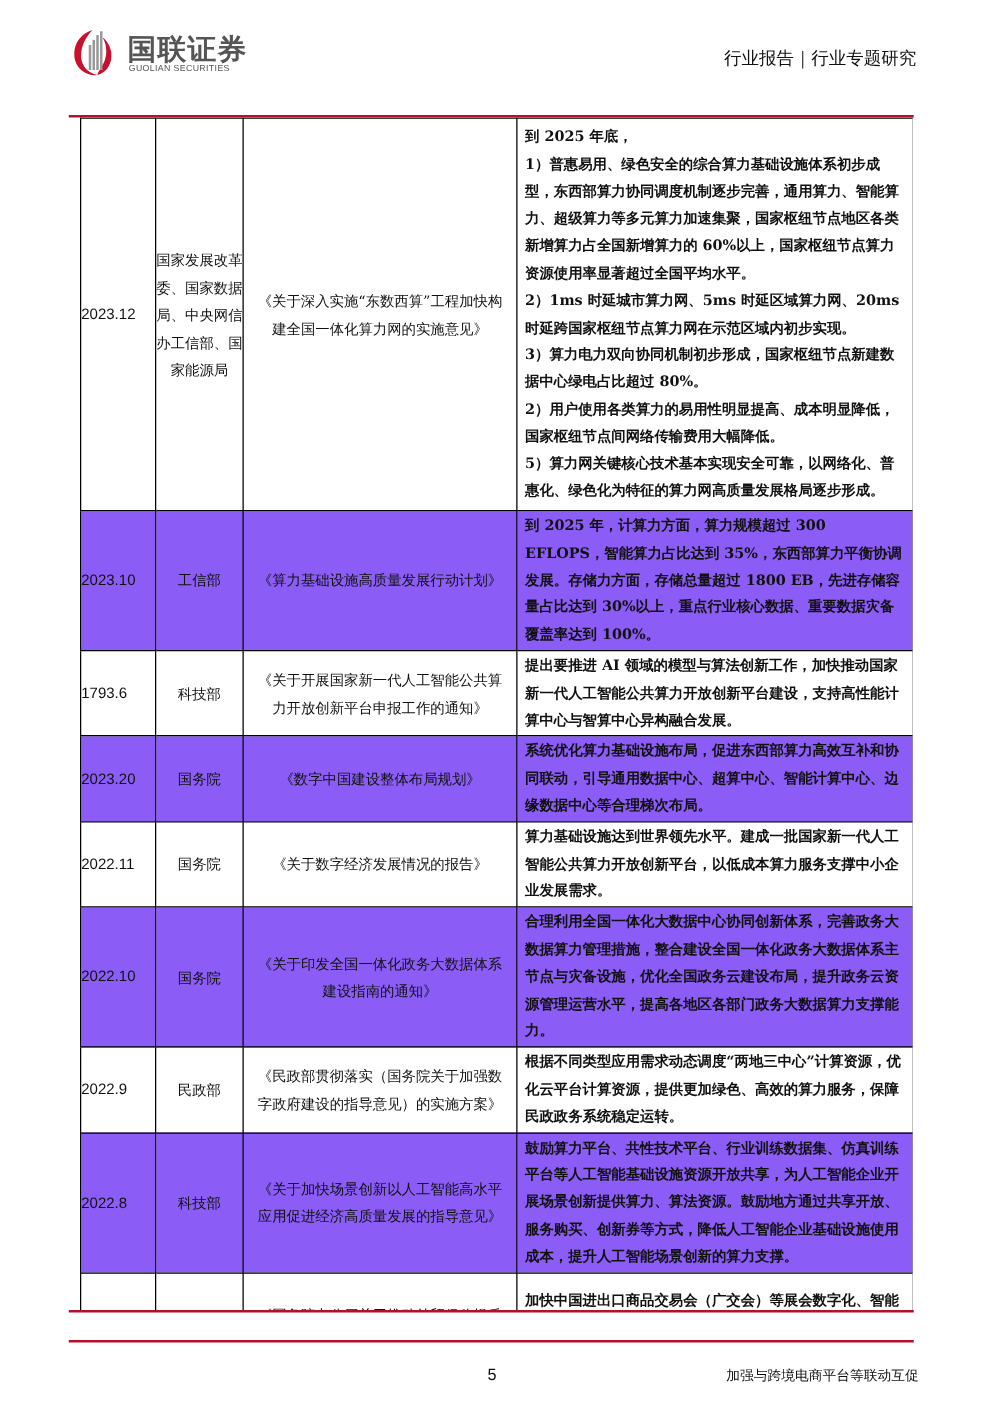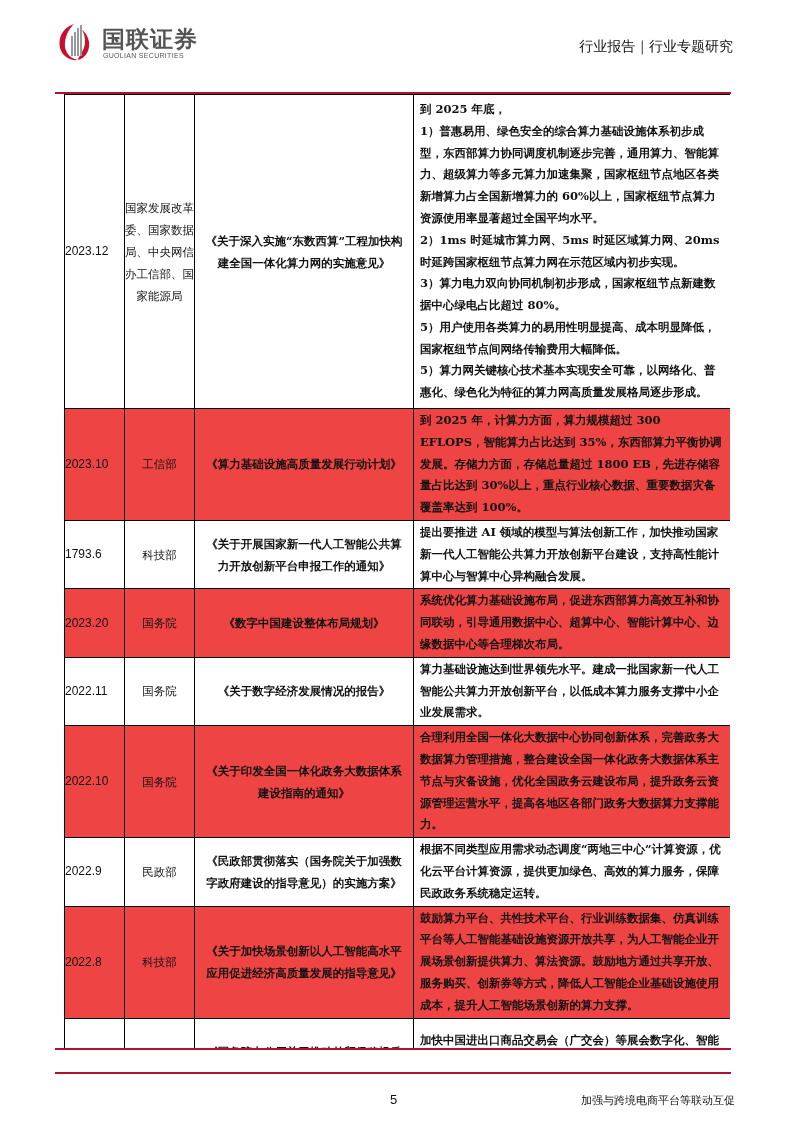--- a/index.html
+++ b/index.html
@@ -12,23 +12,23 @@
   .logo-cn { position:absolute; left:46px; top:2px; font-family:"DejaVu Sans", sans-serif; font-size:23px; font-weight:bold; color:#555; letter-spacing:1px; white-space:nowrap; }
   .logo-en { position:absolute; left:47px; top:30px; font-family:"Liberation Sans", sans-serif; font-size:7px; color:#555; letter-spacing:0.3px; white-space:nowrap; }
   .report-type { position:absolute; right:60px; top:38px; font-family:"DejaVu Sans", sans-serif; font-weight:normal; font-size:14px; color:#111; white-space:nowrap; }
   .header-rule { position:absolute; left:55px; top:92px; width:676px; height:2px; background:#b0112d; }
 
   .table-wrap { position:absolute; left:64px; top:94px; width:666px; height:954px; overflow:hidden; }
   table { border-collapse:collapse; width:666px; table-layout:fixed; }
   td { border:1.3px solid #000; vertical-align:middle; font-size:11.5px; line-height:21px; }
   td.date { width:60px; text-align:left; font-family:"Liberation Sans", sans-serif; font-size:12px;margin-top:20px; }
   td.dept { width:70px; text-align:center; padding:0 0; font-size:11.5px; line-height:22px; }
-  td.policy { width:219px; text-align:center; padding:0 6px; line-height:22px;font-weight:bold; }
+  td.policy { width:219px; text-align:center; padding:0 6px; line-height:22px; }
   td.content { width:317px; text-align:left; padding:1px 6px 1px 6px; line-height:21.8px;font-weight:bold; }
-  tr.shaded td { background:#ef4444; }
+  tr.shaded td { background:#8b5cf6; }
   tr.r0 { height:314px; }
   tr.r1 { height:102px; }
   tr.r2 { height:66px; }
   tr.r3 { height:62px; }
   tr.r4 { height:66px; }
   tr.r5 { height:100px; }
   tr.r6 { height:64px; }
   tr.r7 { height:102px; }
   tr.r8 { height:90px; }
   .line { display:block; }
@@ -63,21 +63,21 @@
     <tbody>
       <tr class="r0">
         <td class="date">2023.12</td>
         <td class="dept">国家发展改革委、国家数据局、中央网信办工信部、国家能源局</td>
         <td class="policy">《关于深入实施“东数西算”工程加快构建全国一体化算力网的实施意见》</td>
         <td class="content">
           <span class="line">到 2025 年底，</span>
           <span class="line">1）普惠易用、绿色安全的综合算力基础设施体系初步成型，东西部算力协同调度机制逐步完善，通用算力、智能算力、超级算力等多元算力加速集聚，国家枢纽节点地区各类新增算力占全国新增算力的 60%以上，国家枢纽节点算力资源使用率显著超过全国平均水平。</span>
           <span class="line">2）1ms 时延城市算力网、5ms 时延区域算力网、20ms 时延跨国家枢纽节点算力网在示范区域内初步实现。</span>
           <span class="line">3）算力电力双向协同机制初步形成，国家枢纽节点新建数据中心绿电占比超过 80%。</span>
-          <span class="line">5）用户使用各类算力的易用性明显提高、成本明显降低，国家枢纽节点间网络传输费用大幅降低。</span>
+          <span class="line">2）用户使用各类算力的易用性明显提高、成本明显降低，国家枢纽节点间网络传输费用大幅降低。</span>
           <span class="line">5）算力网关键核心技术基本实现安全可靠，以网络化、普惠化、绿色化为特征的算力网高质量发展格局逐步形成。</span>
         </td>
       </tr>
       <tr class="r1 shaded">
         <td class="date">2023.10</td>
         <td class="dept">工信部</td>
         <td class="policy">《算力基础设施高质量发展行动计划》</td>
         <td class="content">到 2025 年，计算力方面，算力规模超过 300 EFLOPS，智能算力占比达到 35%，东西部算力平衡协调发展。存储力方面，存储总量超过 1800 EB，先进存储容量占比达到 30%以上，重点行业核心数据、重要数据灾备覆盖率达到 100%。</td>
       </tr>
       <tr class="r2">

